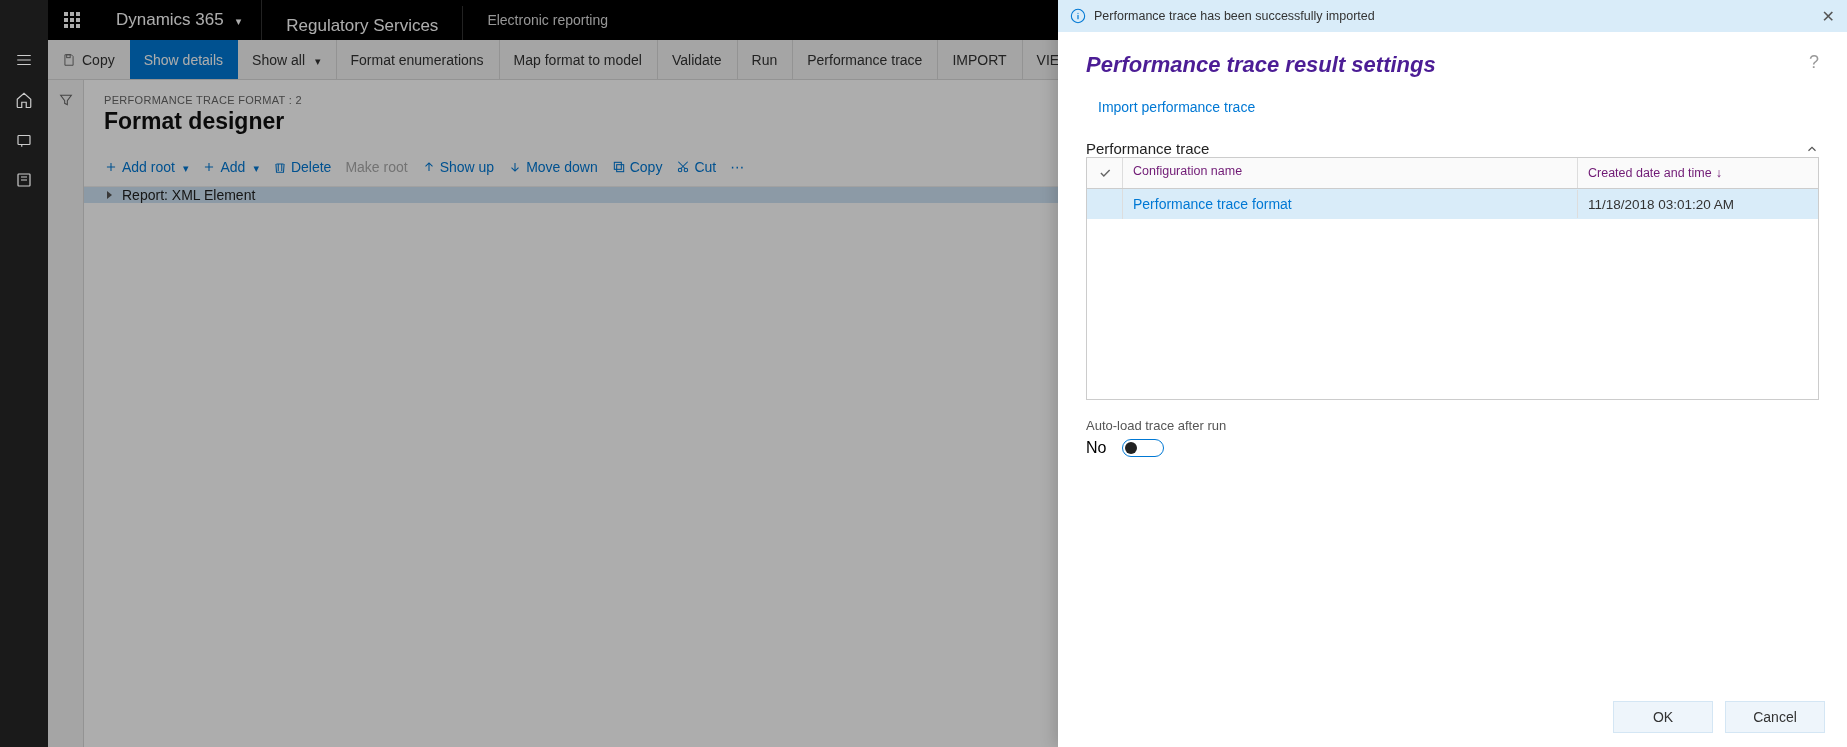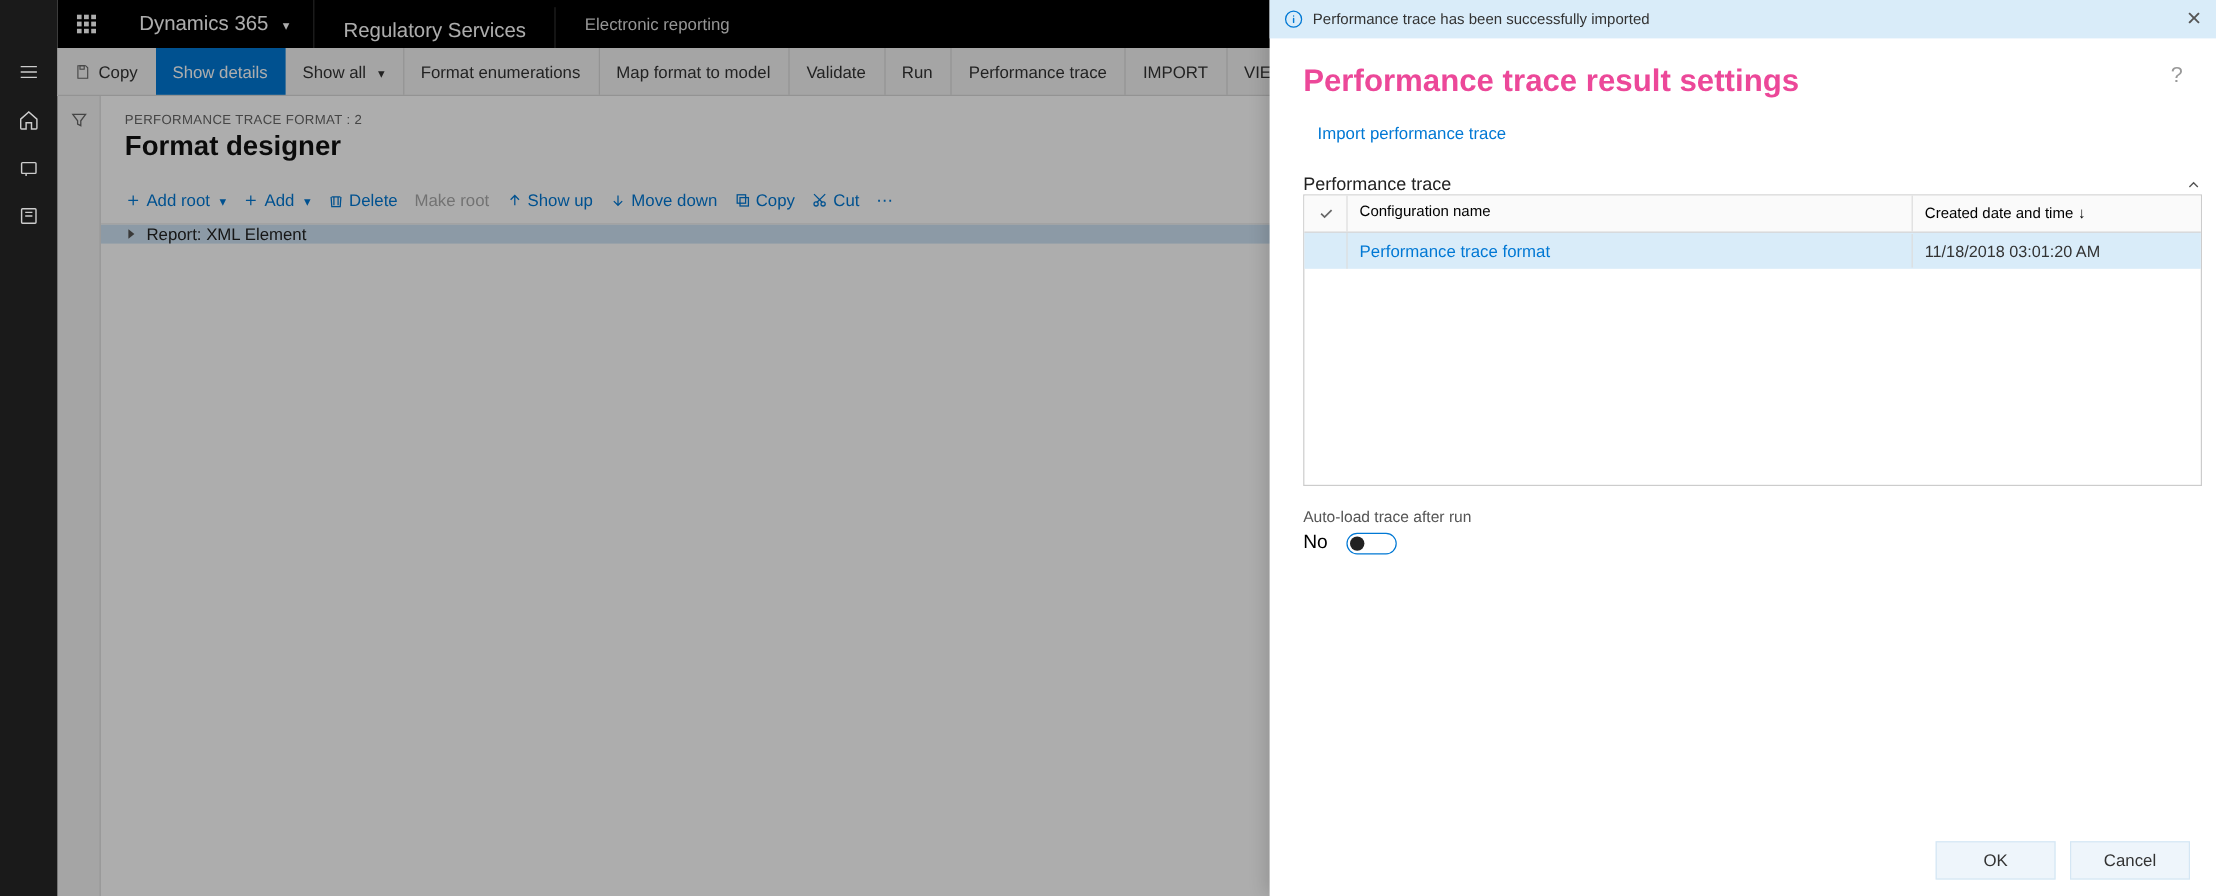--- a/index.html
+++ b/index.html
@@ -68,29 +68,29 @@
 
 
 .dim { position: absolute; inset: 0; background: rgba(0,0,0,0.32); pointer-events: none; }
 
 
 .panel { position: absolute; top: 0; right: 0; bottom: 0; width: 789px; background: #fff; box-shadow: -4px 0 14px rgba(0,0,0,0.15); display: flex; flex-direction: column; }
 .panel-banner { height: 32px; background: #d9ecf9; display: flex; align-items: center; padding: 0 12px; font-size: 12.5px; color: #333; gap: 8px; }
 .panel-banner .spacer { flex: 1; }
 .panel-banner svg { width: 16px; height: 16px; }
 .panel-head { padding: 20px 28px 8px 28px; display: flex; align-items: flex-start; }
-.panel-title { font-size: 26px; font-weight: 600; color: #ec4899; flex: 1; }
+.panel-title { font-size: 22px; font-weight: 600; color: #4c1d95; flex: 1; font-style: italic; }
 .help { color: #999; font-size: 18px; cursor: pointer; }
-.panel-body { flex: 1; overflow: auto; padding: 6px 12px 16px 28px; }
+.panel-body { flex: 1; overflow: auto; padding: 6px 28px 16px 28px; }
 .link { color: #0078d4; font-size: 14px; cursor: pointer; }
 .panel-section-head { display: flex; align-items: center; justify-content: space-between; margin-top: 18px; font-size: 15px; color: #222; cursor: pointer; }
 .panel-section-head svg { width: 14px; height: 14px; stroke: #555; fill: none; stroke-width: 2; }
 .panel-links-row { display: flex; gap: 24px; margin: 16px 0 10px 6px; }
 .grid { border: 1px solid #ccc; width: 100%; }
-.grid-head { display: flex; background: #fafafa; border-bottom: 1px solid #ccc; font-size: 12.5px; color: #000000; }
+.grid-head { display: flex; background: #fafafa; border-bottom: 1px solid #ccc; font-size: 12.5px; color: #701a75; }
 .grid-row { display: flex; font-size: 13.5px; color: #333; height: 30px; align-items: center; background: #d9ecf9; }
 .gc-check { width: 36px; border-right: 1px solid #ddd; display:flex; align-items:center; justify-content:center; height: 30px;}
 .gc-name { flex: 1; border-right: 1px solid #ddd; padding: 6px 10px; }
 .gc-date { width: 240px; padding: 6px 10px; display:flex; align-items:center; gap:4px;}
 .grid-body-empty { height: 180px; }
 .panel-field-label { font-size: 13px; color: #555; margin-top: 18px; }
 .panel-toggle-row { display: flex; align-items: center; gap: 16px; margin-top: 6px; }
 .panel-toggle { width: 42px; height: 18px; border: 1px solid #0078d4; border-radius: 10px; position: relative; background: #fff; cursor: pointer; }
 .panel-toggle::after { content: ""; position: absolute; left: 2px; top: 2px; width: 12px; height: 12px; background: #222; border-radius: 50%; }
 .panel-footer { padding: 14px 22px; display: flex; justify-content: flex-end; gap: 12px; }

